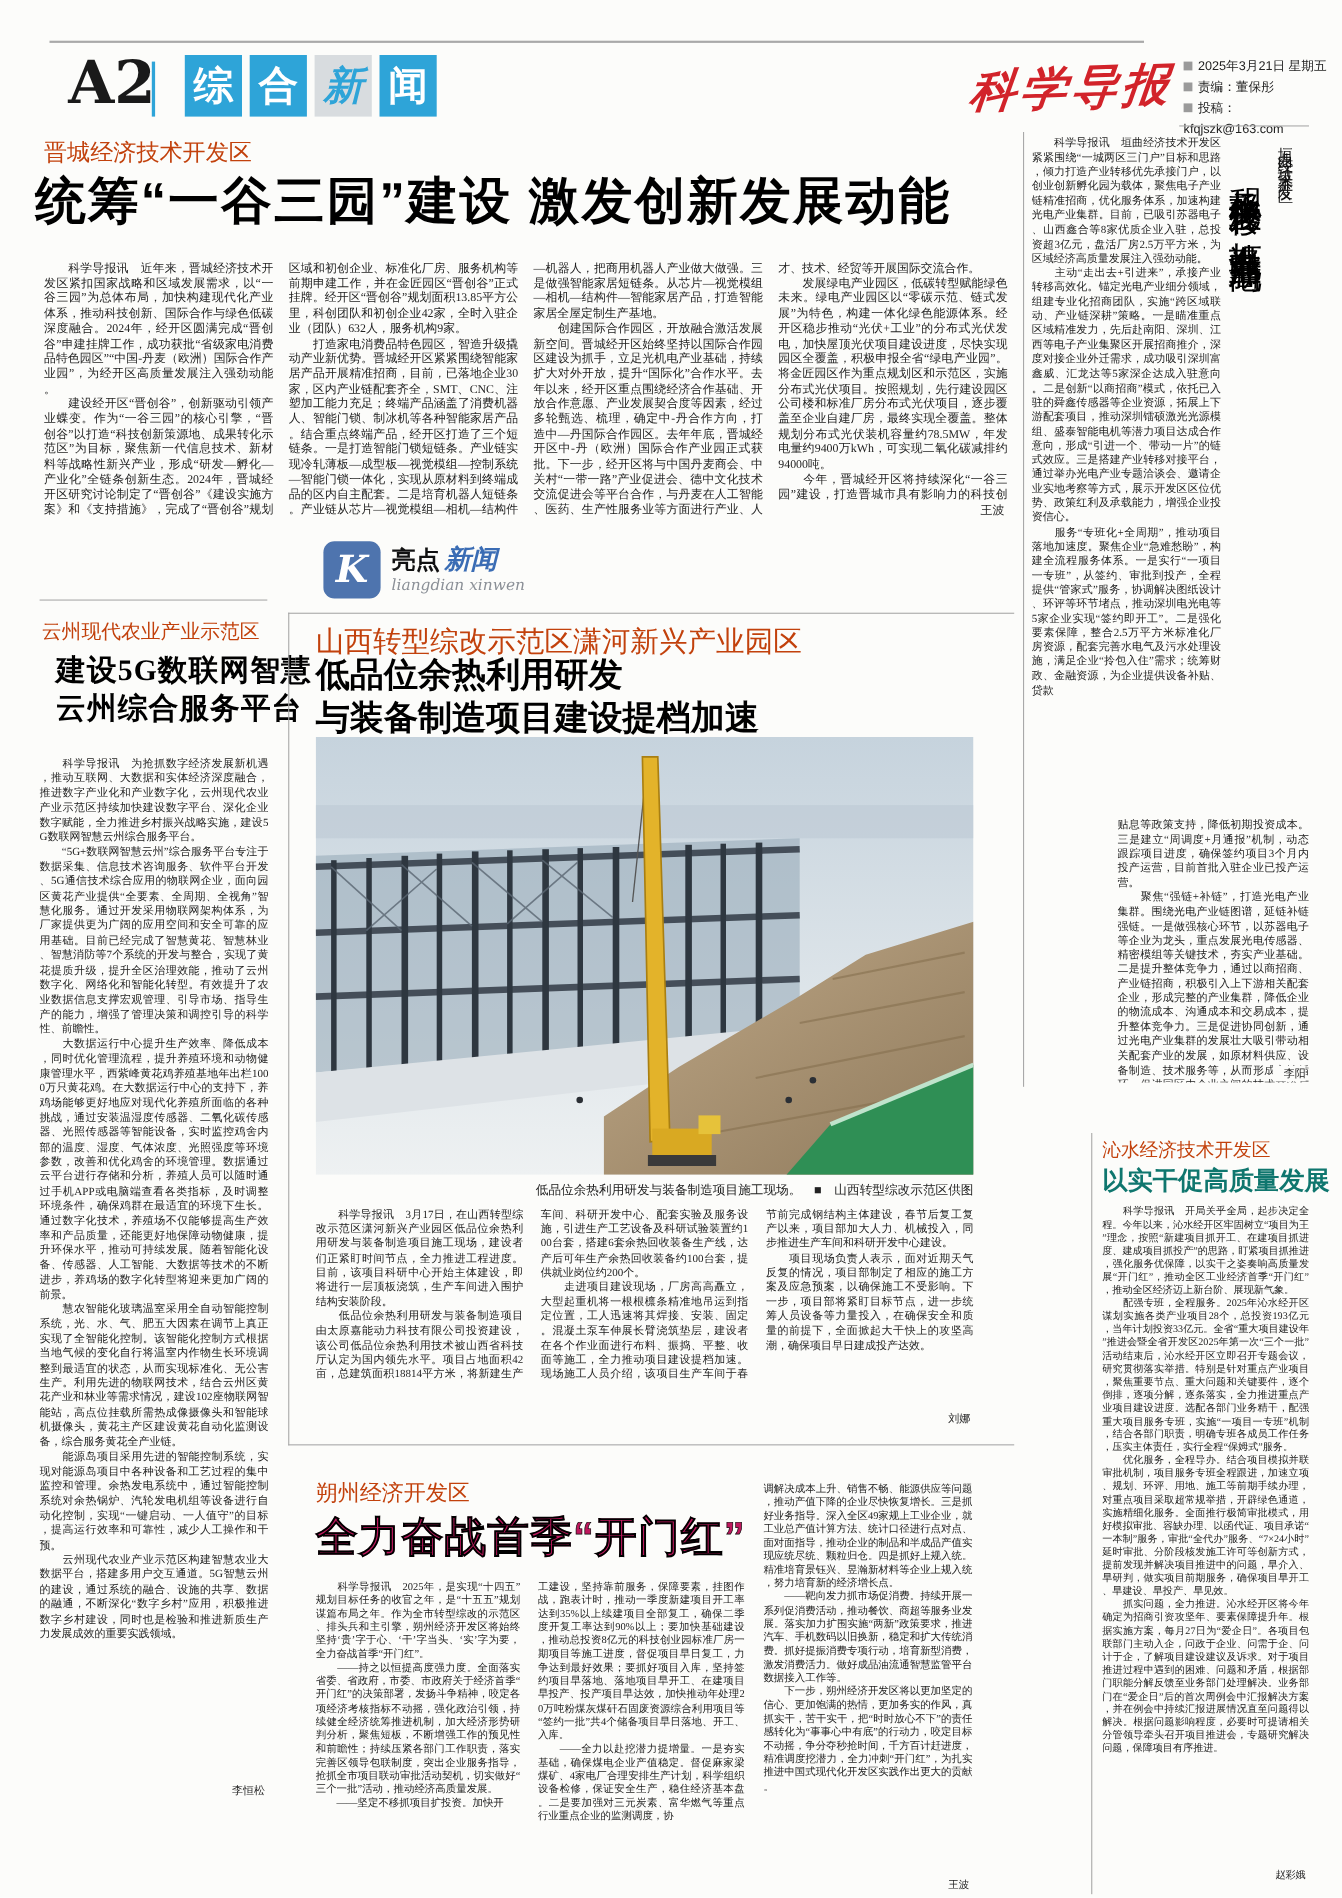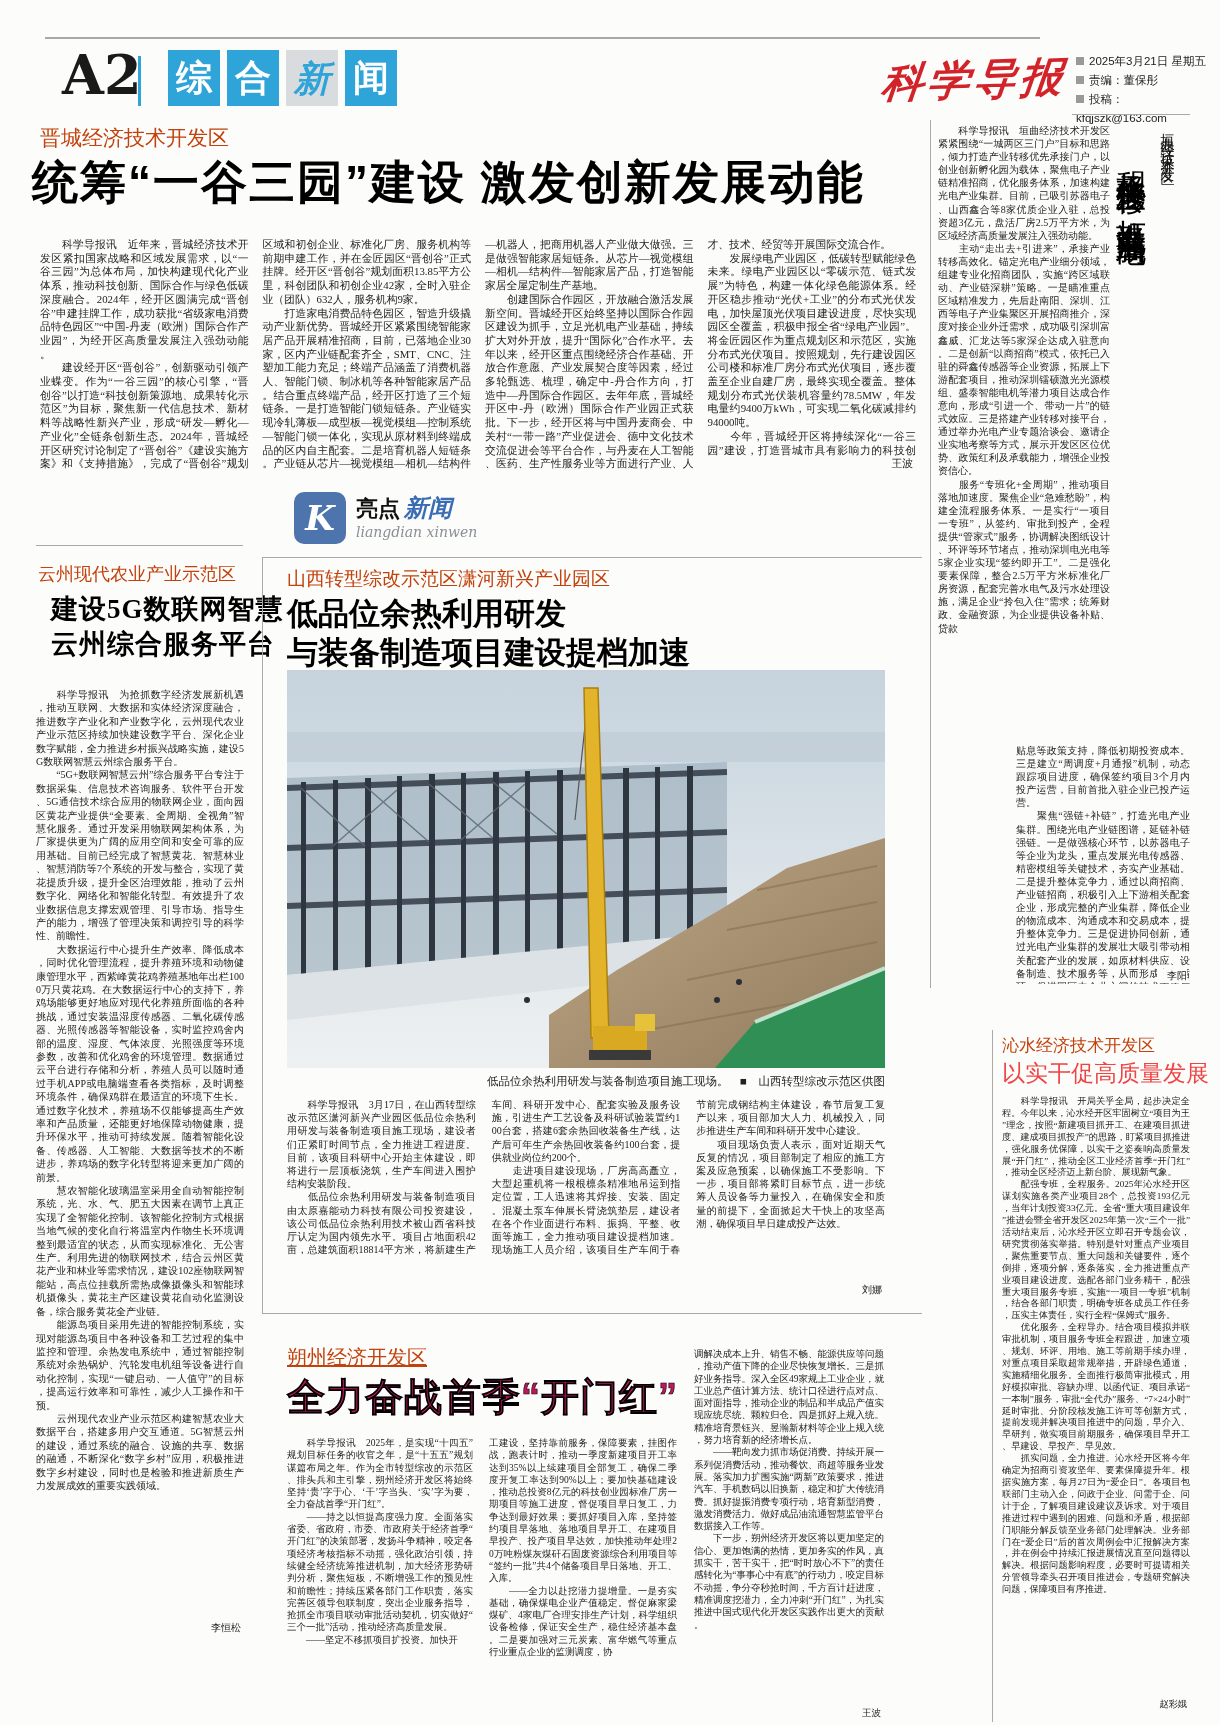--- a/index.html
+++ b/index.html
@@ -20,21 +20,21 @@
             color:#d2232a;letter-spacing:4px;transform:skewX(-8deg) rotate(-2deg);}
   .hinfo{font-size:11.5px;line-height:19px;color:#222;font-family:"Liberation Sans",sans-serif;}
   .hinfo .sq{display:inline-block;width:8px;height:8px;background:#9a9a9a;margin-right:5px;}
   
   .headline-main{font-family:"Liberation Sans","DejaVu Sans",sans-serif;font-weight:900;
                  font-size:46px;letter-spacing:2px;color:#000;}
   .headline-5g{font-weight:900;font-size:27px;line-height:35px;color:#000;letter-spacing:1px;}
   .headline-ld{font-family:"Liberation Sans",sans-serif;font-weight:800;font-size:31px;line-height:39px;color:#000;}
   .headline-sz{font-family:"Liberation Sans",sans-serif;font-weight:900;font-size:38px;color:#be185d;
                letter-spacing:1px;-webkit-text-stroke:.6px #000;}
-  .headline-qs{font-family:"Liberation Sans",sans-serif;font-weight:400;font-size:23px;color:#ef4444;}
+  .headline-qs{font-family:"Liberation Sans",sans-serif;font-weight:700;font-size:23px;color:#0f766e;}
   .vtext{writing-mode:vertical-rl;text-orientation:upright;}
   
   .kbadge{width:52px;height:52px;background:#4e74ae;border-radius:10px;color:#fff;text-align:center;
           line-height:52px;font-family:"DejaVu Serif",serif;font-style:italic;font-weight:700;font-size:34px;}
   .ld-black{font-family:"Liberation Sans",sans-serif;font-weight:700;font-size:22px;color:#111;}
   .ld-blue{font-family:"DejaVu Serif",serif;font-style:italic;font-weight:700;font-size:24px;color:#3a6cb4;}
   .ld-pinyin{font-family:"DejaVu Serif",serif;font-style:italic;font-size:14px;color:#8a8f96;}
   .caption{font-size:11.5px;color:#222;text-align:right;}
 </style>
 </head>
@@ -115,21 +115,21 @@
       <div>
         <div>
           <span class="ld-black">亮点</span>
           <span class="ld-blue">新闻</span>
         </div>
         <div class="ld-pinyin">liangdian xinwen</div>
       </div>
     </div>
   </div>
 
-  <div class="abs kicker" style="left:287px;top:566px;font-size:19px;">山西转型综改示范区潇河新兴产业园区</div>
+  <div class="abs kicker" style="left:287px;top:566px;font-size:26px;">山西转型综改示范区潇河新兴产业园区</div>
   <div class="abs headline-ld" style="left:287px;top:594px;">
     <div>低品位余热利用研发</div>
     <div>与装备制造项目建设提档加速</div>
   </div>
 
   <div class="abs" style="left:287px;top:670px;width:598px;height:398px;">
     <svg width="598" height="398" viewBox="0 0 598 398">
       <defs>
         <linearGradient id="sky" x1="0" y1="0" x2="0" y2="1">
           <stop offset="0" stop-color="#c6d3dd"></stop>
@@ -195,21 +195,21 @@
   <div class="abs caption" style="left:287px;top:1074px;width:598px;">低品位余热利用研发与装备制造项目施工现场。　■　山西转型综改示范区供图</div>
 
   <div class="abs" style="left:287px;top:1098px;width:598px;height:200px;">
     <div class="newsbody" style="column-count:3;column-gap:16px;height:200px;font-size:10px;line-height:13.2px;">　　科学导报讯　3月17日，在山西转型综改示范区潇河新兴产业园区低品位余热利用研发与装备制造项目施工现场，建设者们正紧盯时间节点，全力推进工程进度。目前，该项目科研中心开始主体建设，即将进行一层顶板浇筑，生产车间进入围护结构安装阶段。
 　　低品位余热利用研发与装备制造项目由太原嘉能动力科技有限公司投资建设，该公司低品位余热利用技术被山西省科技厅认定为国内领先水平。项目占地面积42亩，总建筑面积18814平方米，将新建生产车间、科研开发中心、配套实验及服务设施，引进生产工艺设备及科研试验装置约100台套，搭建6套余热回收装备生产线，达产后可年生产余热回收装备约100台套，提供就业岗位约200个。
 　　走进项目建设现场，厂房高高矗立，大型起重机将一根根檩条精准地吊运到指定位置，工人迅速将其焊接、安装、固定。混凝土泵车伸展长臂浇筑垫层，建设者在各个作业面进行布料、振捣、平整、收面等施工，全力推动项目建设提档加速。现场施工人员介绍，该项目生产车间于春节前完成钢结构主体建设，春节后复工复产以来，项目部加大人力、机械投入，同步推进生产车间和科研开发中心建设。
 　　项目现场负责人表示，面对近期天气反复的情况，项目部制定了相应的施工方案及应急预案，以确保施工不受影响。下一步，项目部将紧盯目标节点，进一步统筹人员设备等力量投入，在确保安全和质量的前提下，全面掀起大干快上的攻坚高潮，确保项目早日建成投产达效。</div>
     <span class="byline" style="font-size:10px;">刘娜</span>
   </div>
 
-  <div class="abs kicker" style="left:287px;top:1344px;font-size:20px;text-decoration:underline;">朔州经济开发区</div>
+  <div class="abs kicker" style="left:287px;top:1344px;font-size:20px;">朔州经济开发区</div>
   <div class="abs headline-sz" style="left:287px;top:1372px;width:420px;">全力奋战首季“开门红”</div>
 
   <div class="abs newsbody" style="left:287px;top:1437px;width:186px;height:284px;font-size:9.5px;line-height:12.3px;">　　科学导报讯　2025年，是实现“十四五”规划目标任务的收官之年，是“十五五”规划谋篇布局之年。作为全市转型综改的示范区、排头兵和主引擎，朔州经济开发区将始终坚持‘贵’字于心、‘干’字当头、‘实’字为要，全力奋战首季“开门红”。
 　　——持之以恒提高度强力度。全面落实省委、省政府，市委、市政府关于经济首季“开门红”的决策部署，发扬斗争精神，咬定各项经济考核指标不动摇，强化政治引领，持续健全经济统筹推进机制，加大经济形势研判分析，聚焦短板，不断增强工作的预见性和前瞻性；持续压紧各部门工作职责，落实完善区领导包联制度，突出企业服务指导，抢抓全市项目联动审批活动契机，切实做好“三个一批”活动，推动经济高质量发展。
 　　——坚定不移抓项目扩投资。加快开</div>
   <div class="abs newsbody" style="left:489px;top:1437px;width:188px;height:284px;font-size:9.5px;line-height:12.3px;">工建设，坚持靠前服务，保障要素，挂图作战，跑表计时，推动一季度新建项目开工率达到35%以上续建项目全部复工，确保二季度开复工率达到90%以上；要加快基础建设，推动总投资8亿元的科技创业园标准厂房一期项目等施工进度，督促项目早日复工，力争达到最好效果；要抓好项目入库，坚持签约项目早落地、落地项目早开工、在建项目早投产、投产项目早达效，加快推动年处理20万吨粉煤灰煤矸石固废资源综合利用项目等“签约一批”共4个储备项目早日落地、开工、入库。
 　　——全力以赴挖潜力提增量。一是夯实基础，确保煤电企业产值稳定。督促麻家梁煤矿、4家电厂合理安排生产计划，科学组织设备检修，保证安全生产，稳住经济基本盘。二是要加强对三元炭素、富华燃气等重点行业重点企业的监测调度，协</div>
   <div class="abs" style="left:694px;top:1348px;width:190px;height:373px;">
     <div class="newsbody" style="height:373px;font-size:9.5px;line-height:12.3px;">调解决成本上升、销售不畅、能源供应等问题，推动产值下降的企业尽快恢复增长。三是抓好业务指导。深入全区49家规上工业企业，就工业总产值计算方法、统计口径进行点对点、面对面指导，推动企业的制品和半成品产值实现应统尽统、颗粒归仓。四是抓好上规入统。精准培育景钰兴、昱瀚新材料等企业上规入统，努力培育新的经济增长点。
 　　——靶向发力抓市场促消费。持续开展一系列促消费活动，推动餐饮、商超等服务业发展。落实加力扩围实施“两新”政策要求，推进汽车、手机数码以旧换新，稳定和扩大传统消费。抓好提振消费专项行动，培育新型消费，激发消费活力。做好成品油流通智慧监管平台数据接入工作等。

